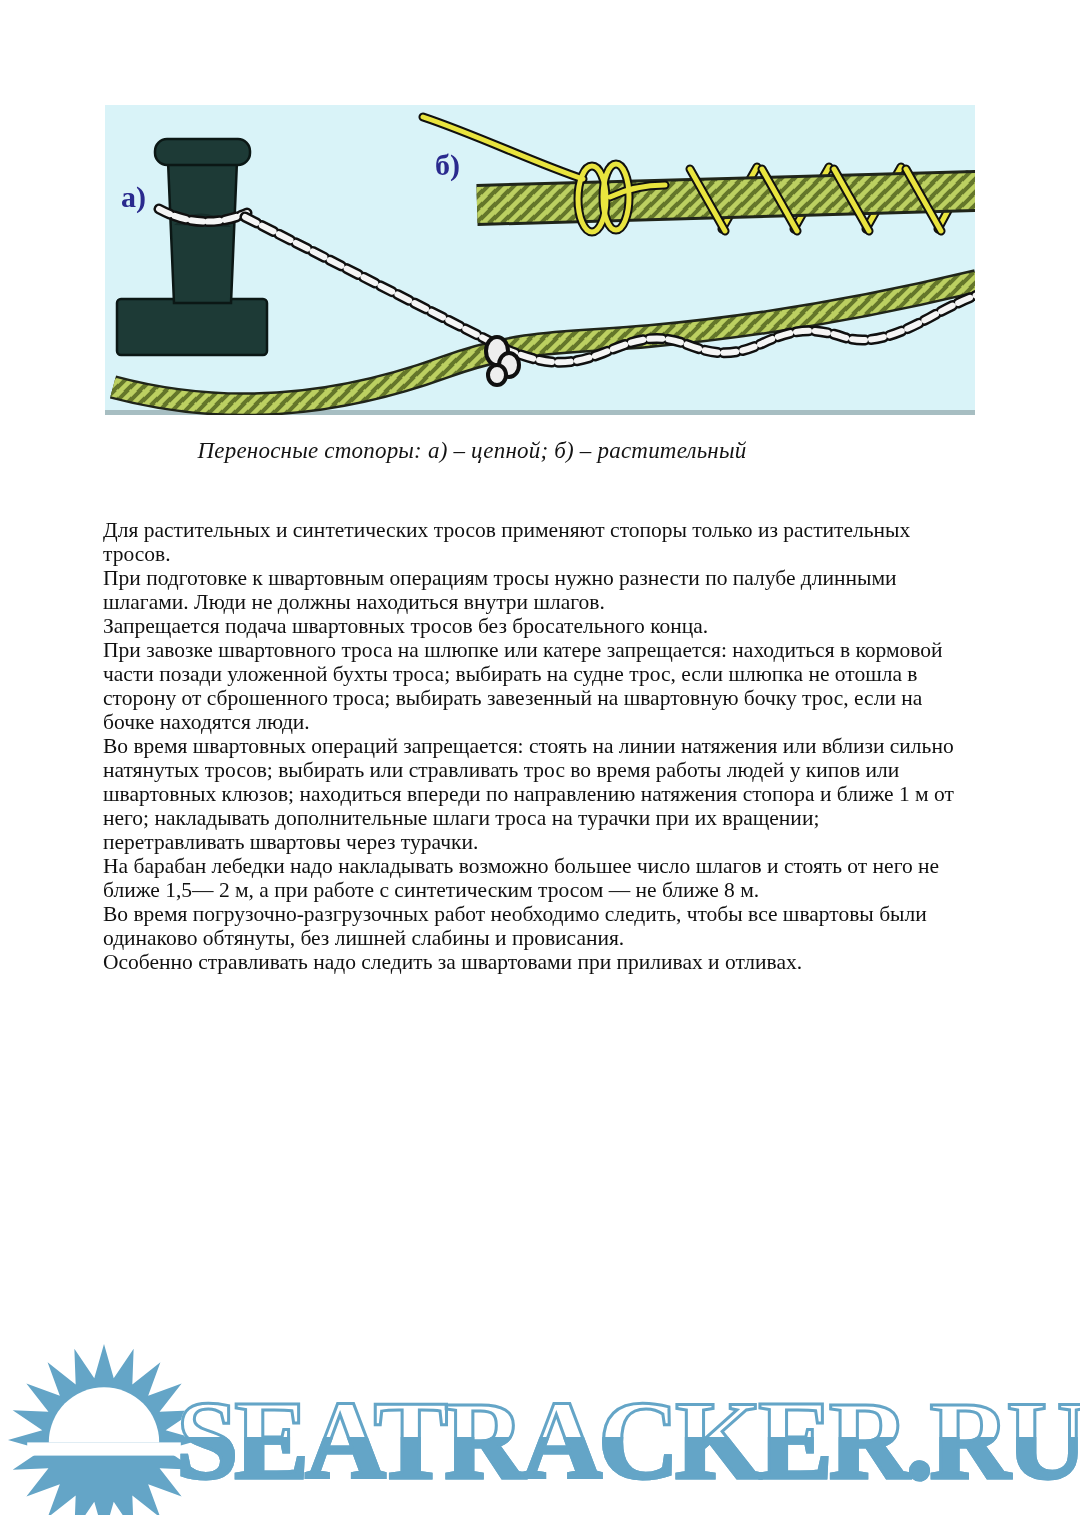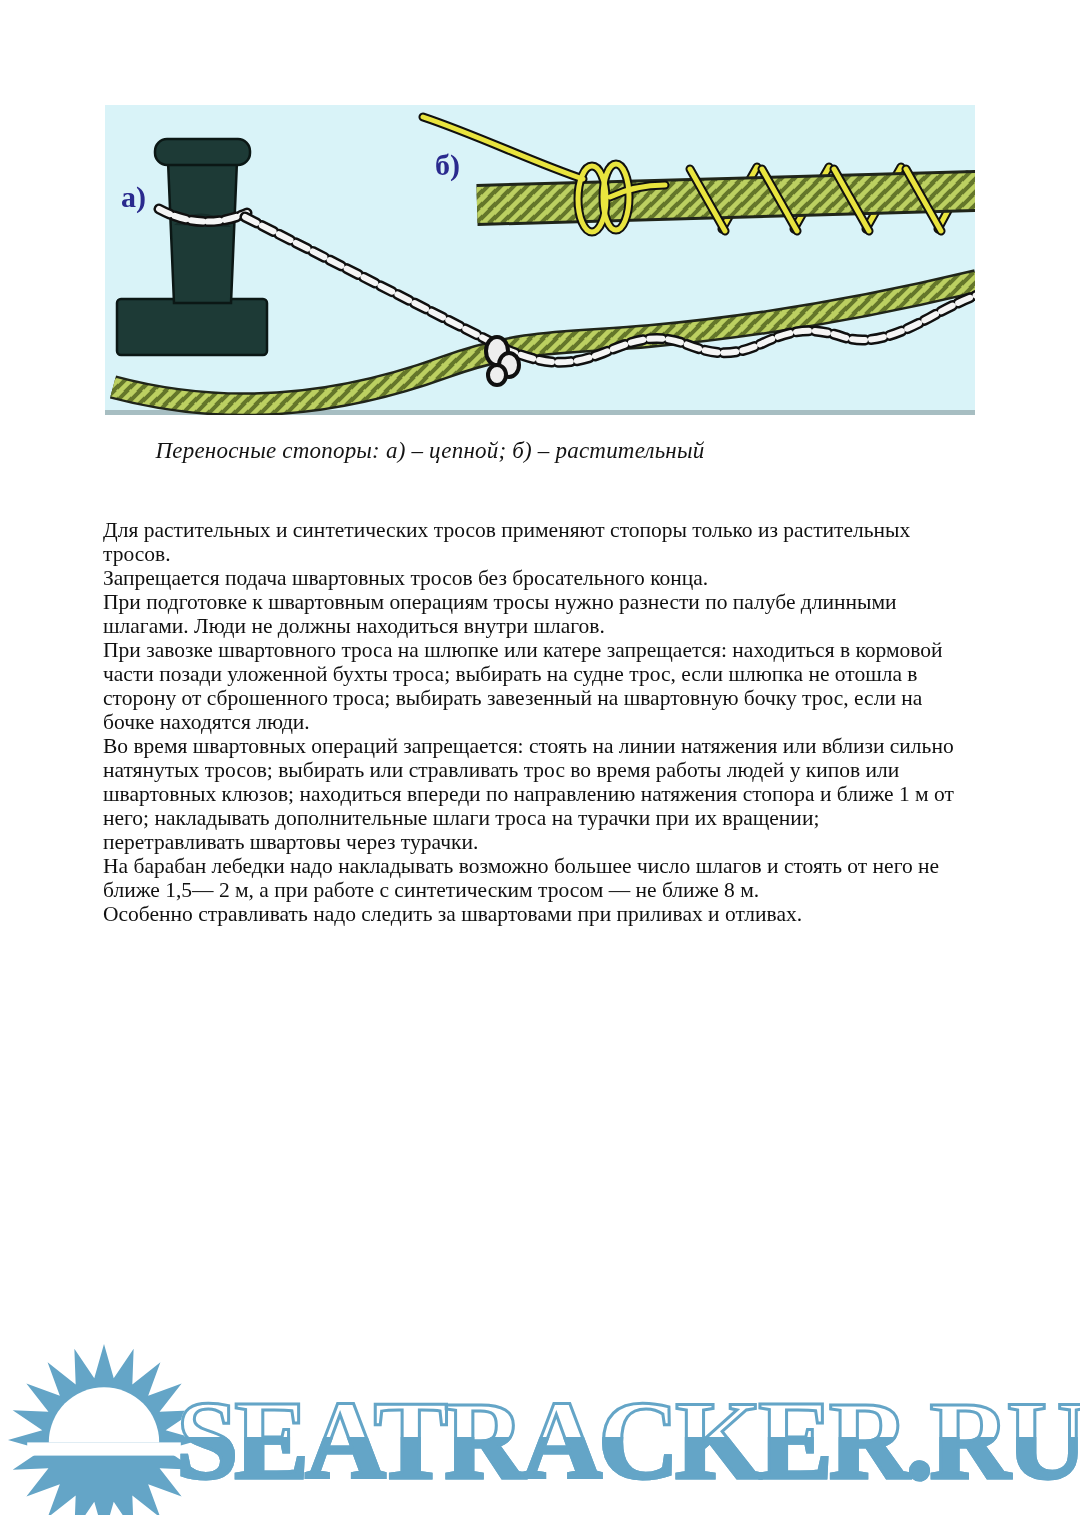--- a/index.html
+++ b/index.html
@@ -5,21 +5,21 @@
   html,body{margin:0;padding:0;}
   body{background:#ffffff;font-family:"Liberation Serif",serif;}
   .page{position:relative;width:1080px;height:1515px;background:#ffffff;overflow:hidden;}
 
   
   .figure{position:absolute;left:105px;top:105px;width:870px;height:310px;}
   .figure svg{display:block;}
 
   
   .caption{position:absolute;left:0;top:438px;width:860px;text-align:center;
-           font-style:italic;font-size:23px;color:#141414;letter-spacing:.2px;}
+           font-style:italic;font-size:23px;color:#141414;letter-spacing:.2px;padding-left:42px;}
 
   
   .bodytext{position:absolute;left:103px;top:518px;width:862px;
             font-size:21.5px;line-height:24px;color:#101010;}
   .bodytext p{margin:0;}
 
   
   .sun{position:absolute;left:8px;top:1344px;}
   .logo-text{position:absolute;left:176px;top:1384px;width:904px;
              font-family:"Liberation Serif",serif;font-weight:bold;
@@ -106,25 +106,26 @@
 
         <text x="330" y="70" font-size="30" font-weight="bold" fill="#2a2a8e">б)</text>
       </g>
     </svg>
   </div>
 
   <div class="caption">Переносные стопоры: а) – цепной; б) – растительный</div>
 
   <div class="bodytext">
     <p>Для растительных и синтетических тросов применяют стопоры только из растительных тросов.</p>
+    <p>При подготовке к швартовным операциям тросы нужно разнести по палубе длинными шлагами. Люди не должны находиться внутри шлагов.</p>
     <p>Запрещается подача швартовных тросов без бросательного конца.</p>
-    <p>При подготовке к швартовным операциям тросы нужно разнести по палубе длинными шлагами. Люди не должны находиться внутри шлагов.</p>
     <p>При завозке швартовного троса на шлюпке или катере запрещается: находиться в кормовой части позади уложенной бухты троса; выбирать на судне трос, если шлюпка не отошла в сторону от сброшенного троса; выбирать завезенный на швартовную бочку трос, если на бочке находятся люди.</p>
     <p>Во время швартовных операций запрещается: стоять на линии натяжения или вблизи сильно натянутых тросов; выбирать или стравливать трос во время работы людей у кипов или швартовных клюзов; находиться впереди по направлению натяжения стопора и ближе 1 м от него; накладывать дополнительные шлаги троса на турачки при их вращении; перетравливать швартовы через турачки.</p>
     <p>На барабан лебедки надо накладывать возможно большее число шлагов и стоять от него не ближе 1,5— 2 м, а при работе с синтетическим тросом — не ближе 8 м.</p>
+    <p>Во время погрузочно-разгрузочных работ необходимо следить, чтобы все швартовы были одинаково обтянуты, без лишней слабины и провисания.</p>
     <p>Особенно стравливать надо следить за швартовами при приливах и отливах.</p>
   </div>
 
   <svg class="sun" width="192" height="192" viewBox="0 0 160 160">
     <polygon fill="#64a5c7" points="80,0 88.1,28.6 104.7,3.9 103.6,33.7 127,15.3 116.8,43.2 144.7,33 126.3,56.4 156.1,55.3 131.4,71.9 160,80 131.4,88.1 156.1,104.7 126.3,103.6 144.7,127 116.8,116.8 127,144.7 103.6,126.3 104.7,156.1 88.1,131.4 80,160 71.9,131.4 55.3,156.1 56.4,126.3 33,144.7 43.2,116.8 15.3,127 33.7,103.6 3.9,104.7 28.6,88.1 0,80 28.6,71.9 3.9,55.3 33.7,56.4 15.3,33 43.2,43.2 33,15.3 56.4,33.7 55.3,3.9 71.9,28.6"></polygon>
     <rect x="16" y="82" width="128" height="11" fill="#ffffff"></rect>
     <path d="M 34,82 A 46,46 0 0 1 126,82 Z" fill="#ffffff"></path>
   </svg>
   <div class="logo-text">SEATRACKER.RU</div>
 

